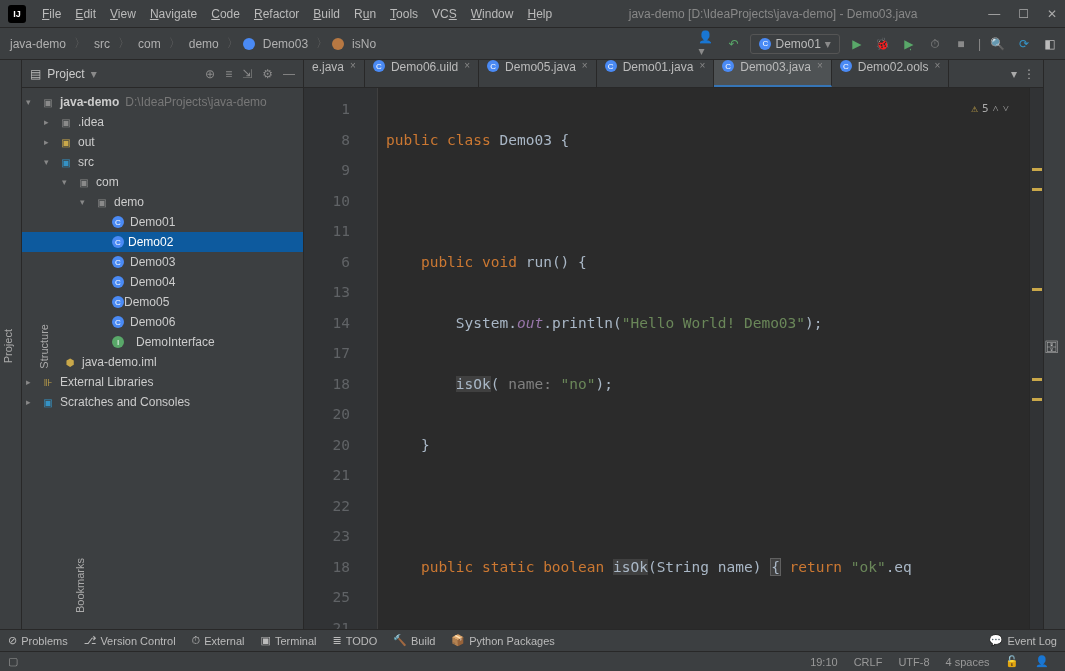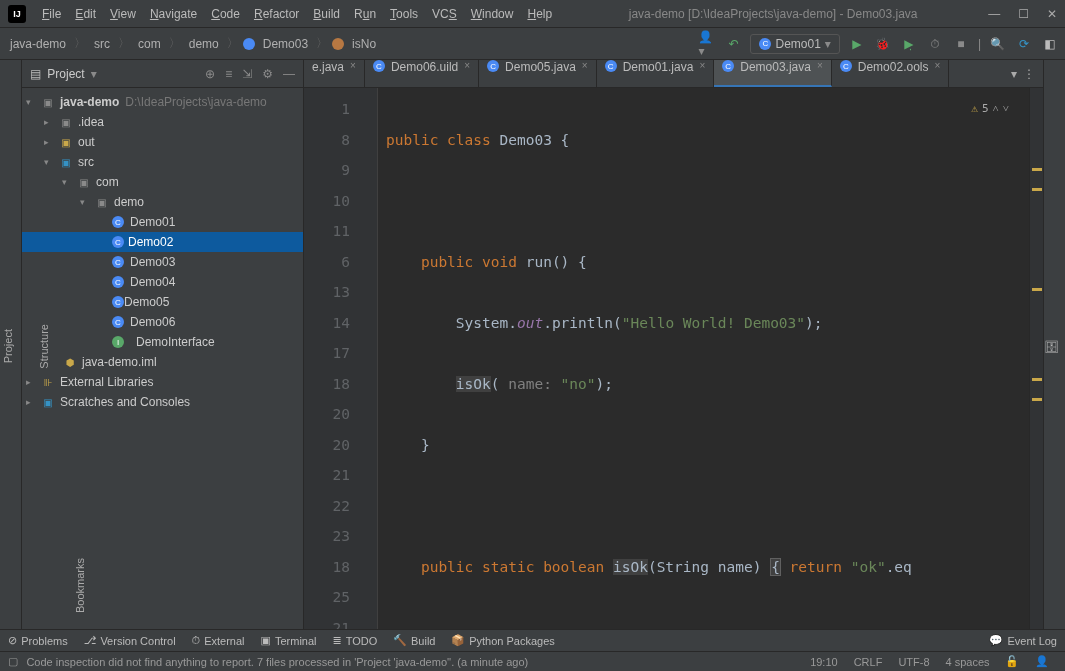--- a/index.html
+++ b/index.html
@@ -345,21 +345,20 @@
   <span class="item">▣ <span>Terminal</span></span>
   <span class="item">≣ <span>TODO</span></span>
   <span class="item">🔨 <span>Build</span></span>
   <span class="item">📦 <span>Python Packages</span></span>
   <span class="spacer"></span>
   <span class="item">💬 <span>Event Log</span></span>
 </div>
 
 <div class="status-bar">
   <span>▢</span>
-  <span class="item">Code inspection did not find anything to report. 7 files processed in 'Project 'java-demo''. (a minute ago)</span>
   <span class="spacer"></span>
   <span class="item">19:10</span>
   <span class="item">CRLF</span>
   <span class="item">UTF-8</span>
   <span class="item">4 spaces</span>
   <span class="item lock">🔓</span>
   <span class="item">👤</span>
 </div>
 
 </body></html>

